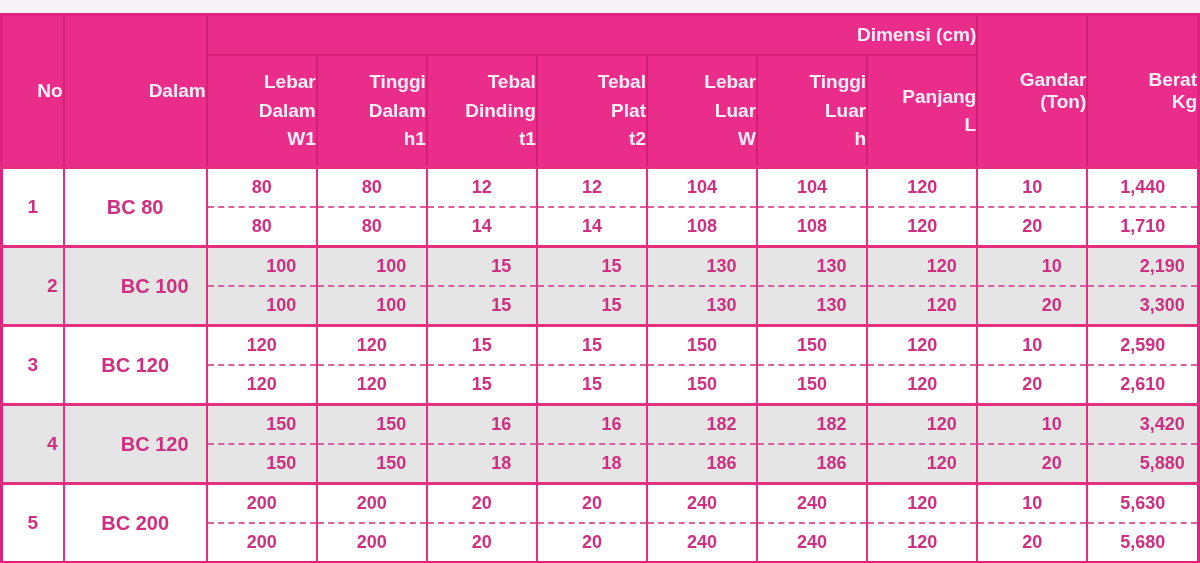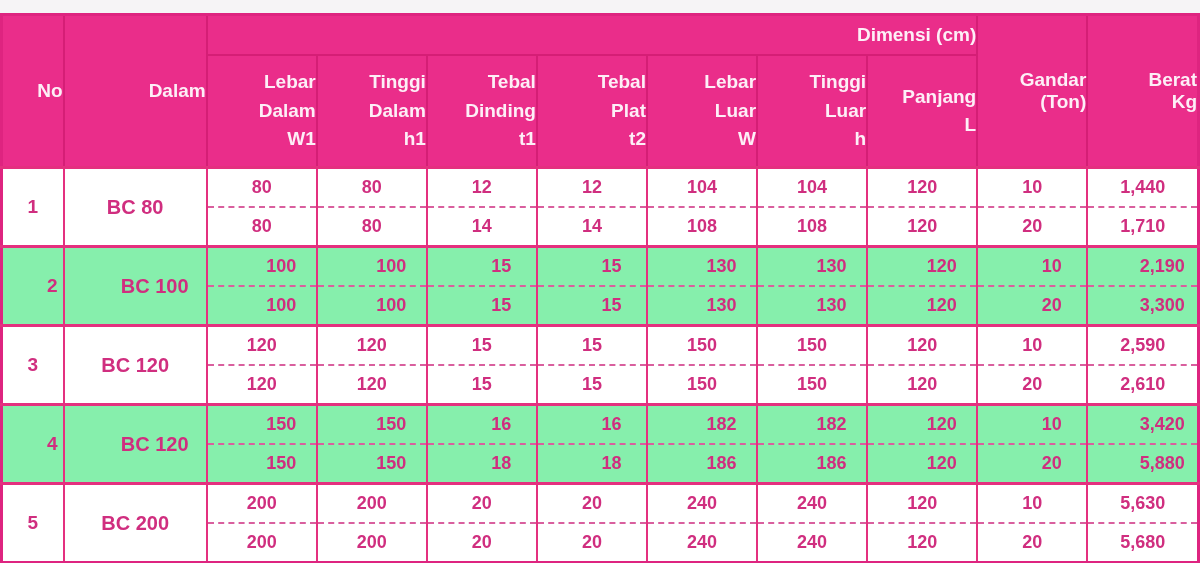--- a/index.html
+++ b/index.html
@@ -52,21 +52,21 @@
     text-align: center;
     vertical-align: middle;
     font-size: 18px;
     font-weight: bold;
     color: #d02e7f;
     background: #ffffff;
     border-left: 2px solid #e4307f;
     border-right: 2px solid #e4307f;
     padding: 0;
   }
-  tr.alt td { background: #86efac; padding-left: 39px; }
+  tr.alt td { background: #e5e5e5; padding-left: 39px; }
   tr.gstart td { border-top: 3px solid #e4307f; }
   tr.gsub td.val { border-top: 2px dashed #d95f9e; }
   td.no-cell { font-size: 19px; }
   td.tipe-cell { font-size: 20px; margin-left: 29px; }
 </style>
 </head>
 <body>
 
 <div class="page">
   <table class="spec">

